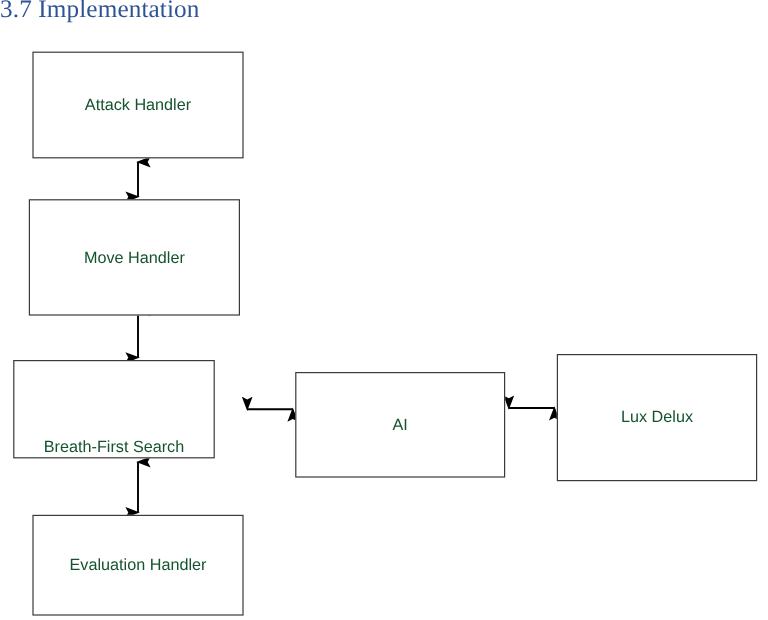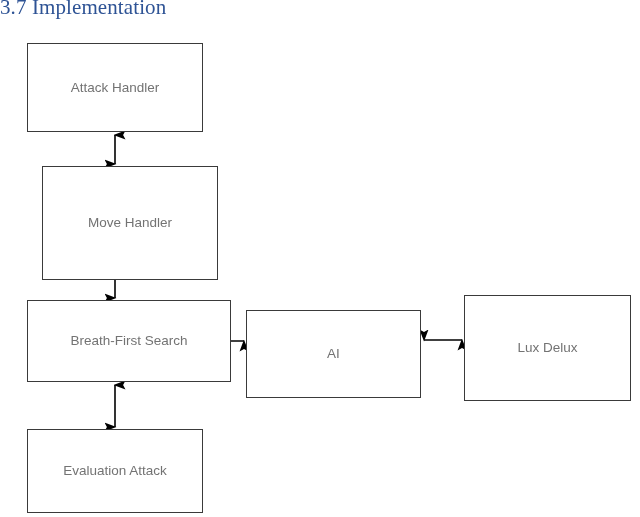--- a/index.html
+++ b/index.html
@@ -44,29 +44,29 @@
     background: #ffffff;
     border: 1.4px solid #3a3a3a;
     display: flex;
     align-items: center;
     justify-content: center;
   }
   .node-label {
     font-family: "Liberation Sans", sans-serif;
     font-size: 13.5px;
     line-height: 16px;
-    color: #737373;
+    color: #14532d;
     white-space: nowrap;
     text-align: center;
   }
 
   
   #node-attack-handler      { left: 27px;  top: 43px;  width: 176px; height: 89px; }
-  #node-move-handler        { left: 42px;  top: 166px; width: 176px; height: 114px; }
-  #node-bfs                 { left: 27px;  top: 300px; width: 204px; height: 82px; }
+  #node-move-handler        { left: 24px;  top: 166px; width: 176px; height: 97px; }
+  #node-bfs                 { left: 11px;  top: 300px; width: 168px; height: 82px; align-items: flex-end; }
   #node-evaluation-network  { left: 27px;  top: 429px; width: 176px; height: 84px; }
   #node-ai                  { left: 246px; top: 310px; width: 175px; height: 88px; }
   #node-lux-delux           { left: 464px; top: 295px; width: 167px; height: 106px; }
 
   
   #connectors {
     position: absolute;
     left: 0;
     top: 0;
     width: 640px;
@@ -124,21 +124,21 @@
 
   <div class="node" id="node-move-handler">
     <span class="node-label">Move Handler</span>
   </div>
 
   <div class="node" id="node-bfs">
     <span class="node-label">Breath-First Search</span>
   </div>
 
   <div class="node" id="node-evaluation-network">
-    <span class="node-label">Evaluation Attack</span>
+    <span class="node-label">Evaluation Handler</span>
   </div>
 
   <div class="node" id="node-ai">
     <span class="node-label">AI</span>
   </div>
 
   <div class="node" id="node-lux-delux">
     <span class="node-label">Lux Delux</span>
   </div>
 

